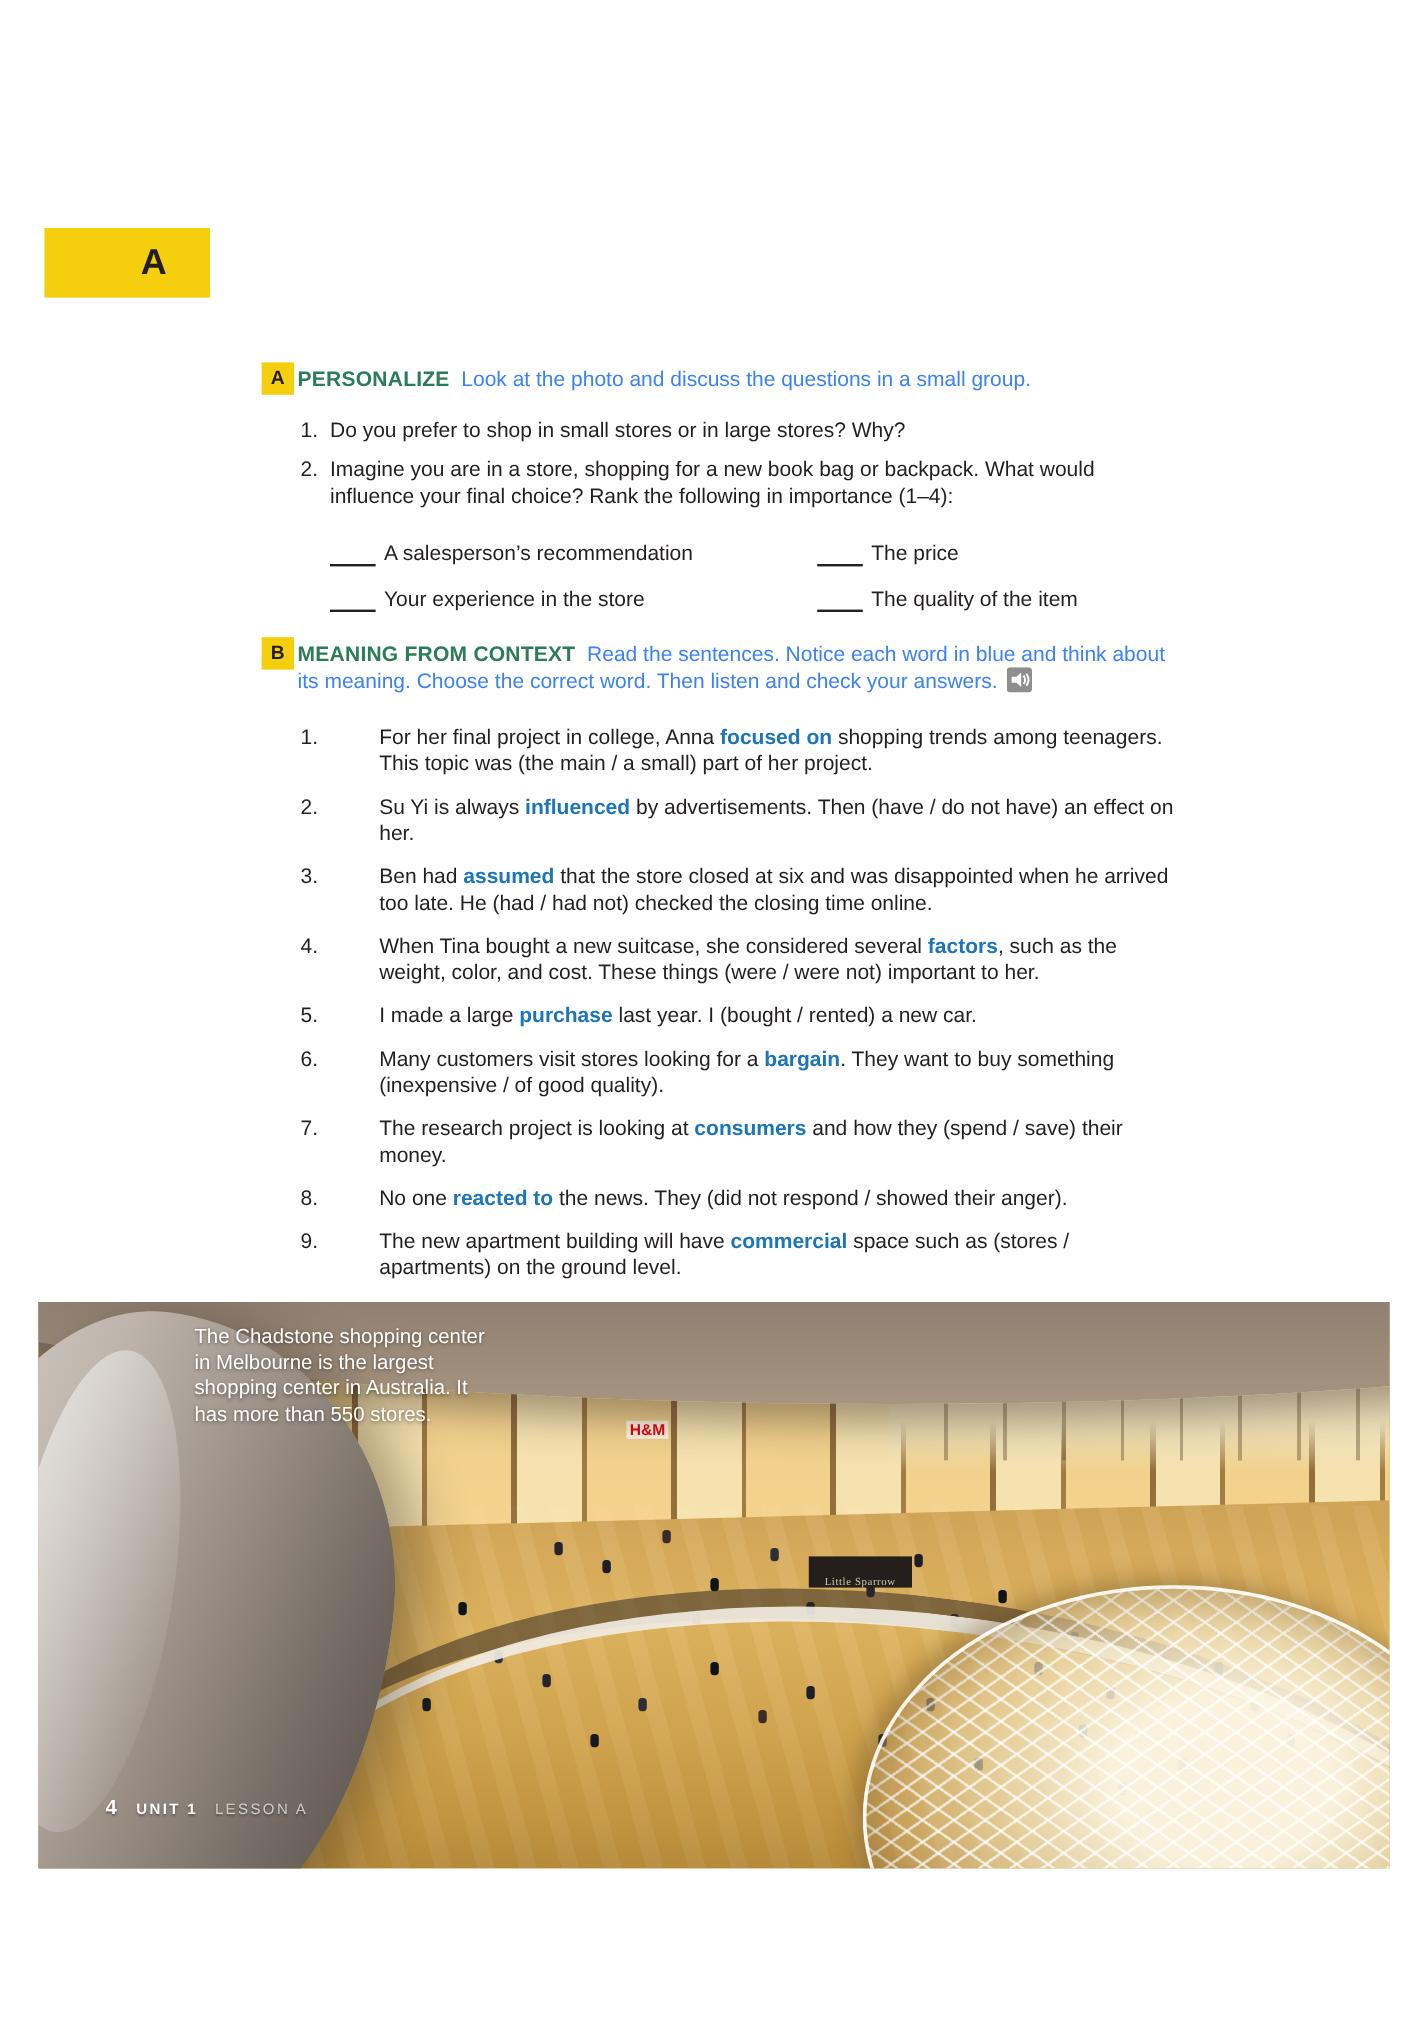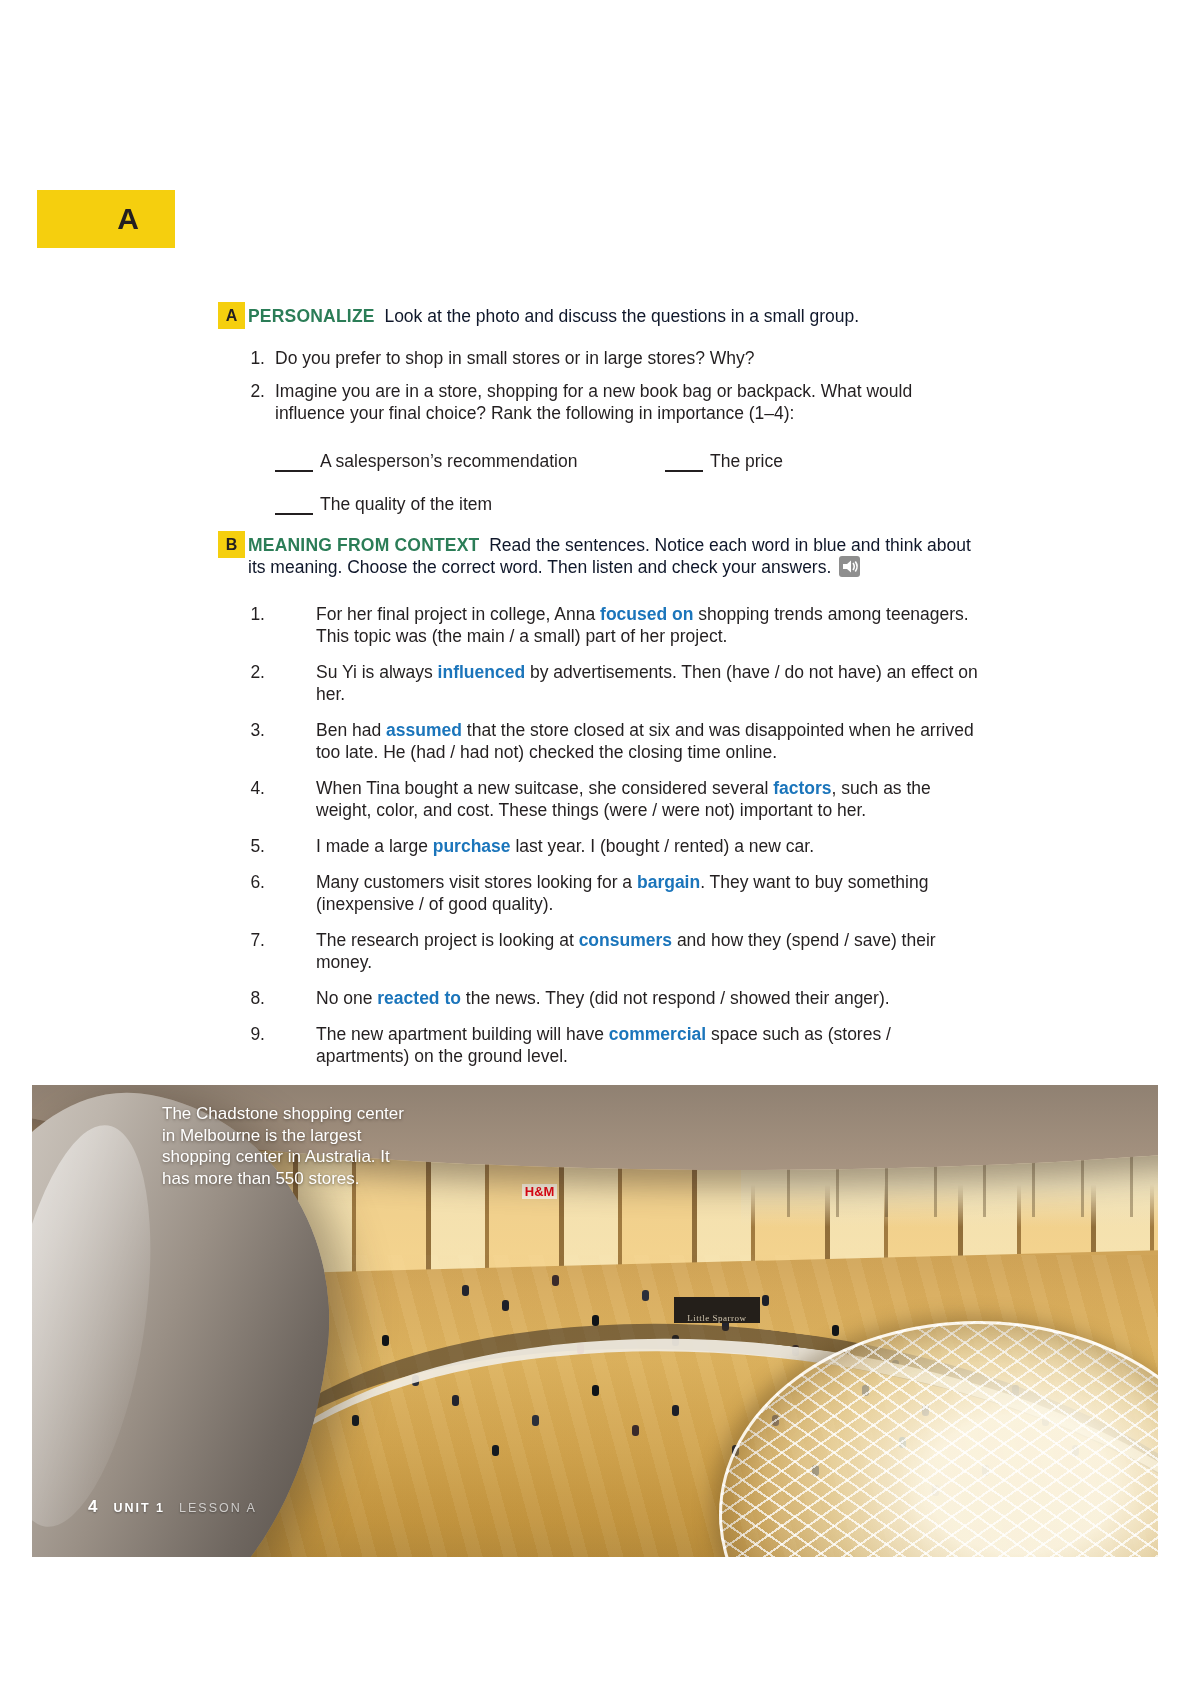--- a/index.html
+++ b/index.html
@@ -17,28 +17,28 @@
   .tag{position:absolute;width:27px;height:27px;background:#f5cf0e;display:flex;align-items:center;
        justify-content:center;font-size:16px;font-weight:700;color:#231f20;}
   #tagA{left:218px;top:302px;}
   #tagB{left:218px;top:531px;}
 
   .sec-body{position:absolute;left:248px;font-size:17.5px;line-height:22px;}
   #bodyA{top:305px;width:732px;}
   #bodyB{top:534px;width:732px;}
 
   .green-head{color:#2b7d57;font-weight:700;letter-spacing:.2px;}
-  .instr{color:#0f172a;}
+  .instr{color:#3b82f6;}
 
   .qlist{margin:20px 0 0 0;padding:0;list-style:none;}
   .qitem{display:flex;margin-bottom:11px;}
   .qnum{flex:0 0 17px;text-align:right;margin-right:10px;}
   .qtext{width:662px;}
 
-  .rank-grid{display:grid;grid-template-columns:390px auto;row-gap:21px;margin:26px 0 0 27px;}
+  .rank-grid{display:grid;grid-template-columns:390px auto;row-gap:21px;margin:26px 0 0 27px;gap:16px;}
   .rank-item{display:flex;align-items:flex-end;}
   .blank{display:inline-block;width:38px;border-bottom:2px solid #231f20;height:15px;margin-right:7px;}
 
   .slist{margin:21px 0 0 -10px;padding:0;list-style:none;}
   .sitem{display:flex;margin-bottom:14px;}
   .snum{flex:0 0 27px;text-align:right;margin-right:10px;}
   .stext{width:716px;margin-left:41px;}
   .term{color:#1b75bb;font-weight:700;}
 
   .speaker{display:inline-block;vertical-align:-4px;margin-left:8px;}
@@ -138,20 +138,24 @@
       <div class="rank-item">
         <span class="blank"></span>
         <span>A salesperson’s recommendation</span>
       </div>
       <div class="rank-item">
         <span class="blank"></span>
         <span>The price</span>
       </div>
       <div class="rank-item">
         <span class="blank"></span>
+        <span>Your experience in the store</span>
+      </div>
+      <div class="rank-item">
+        <span class="blank"></span>
         <span>The quality of the item</span>
       </div>
     </div>
   </div>
 
   <div class="tag" id="tagB">B</div>
   <div class="sec-body" id="bodyB">
     <p style="margin:0"><span class="green-head">MEANING FROM CONTEXT</span>&nbsp;&nbsp;<span class="instr">Read the sentences. Notice each word in blue and think about its meaning. Choose the correct word. Then listen and check your answers.</span><span class="speaker"><svg width="21" height="21" viewBox="0 0 21 21">
             <rect x="0" y="0" width="21" height="21" rx="3" fill="#8e8e8e"></rect>
             <polygon points="4,8 8,8 12,4.5 12,16.5 8,13 4,13" fill="#ffffff"></polygon>

